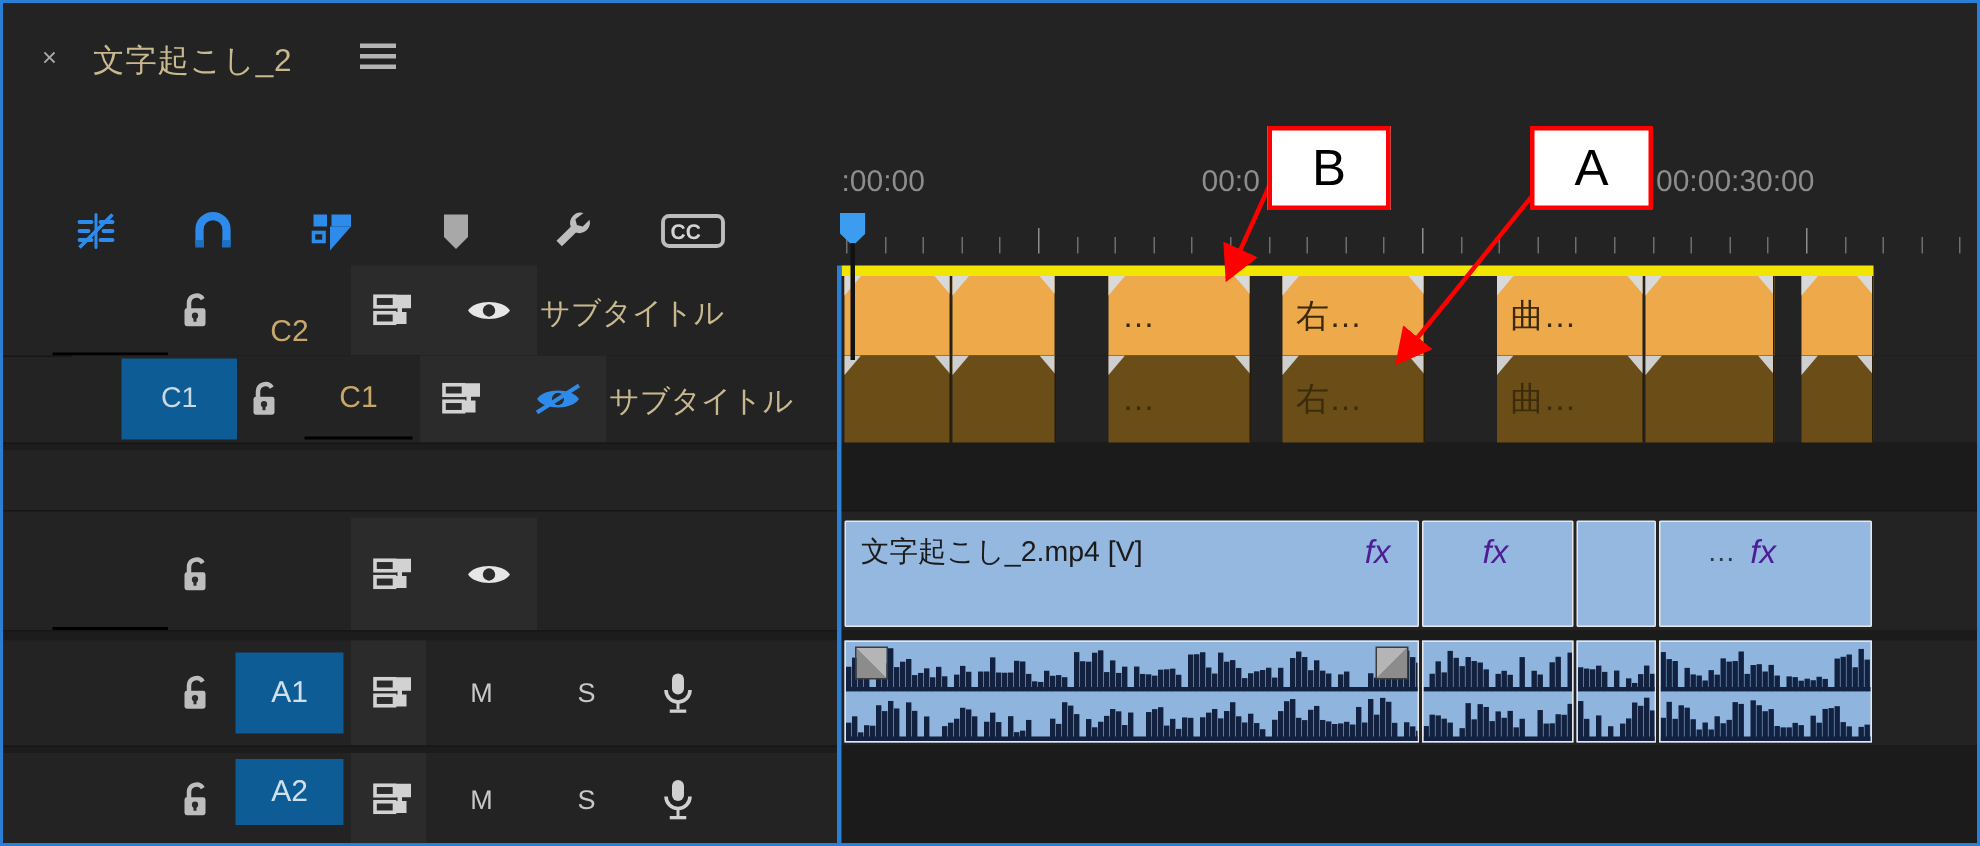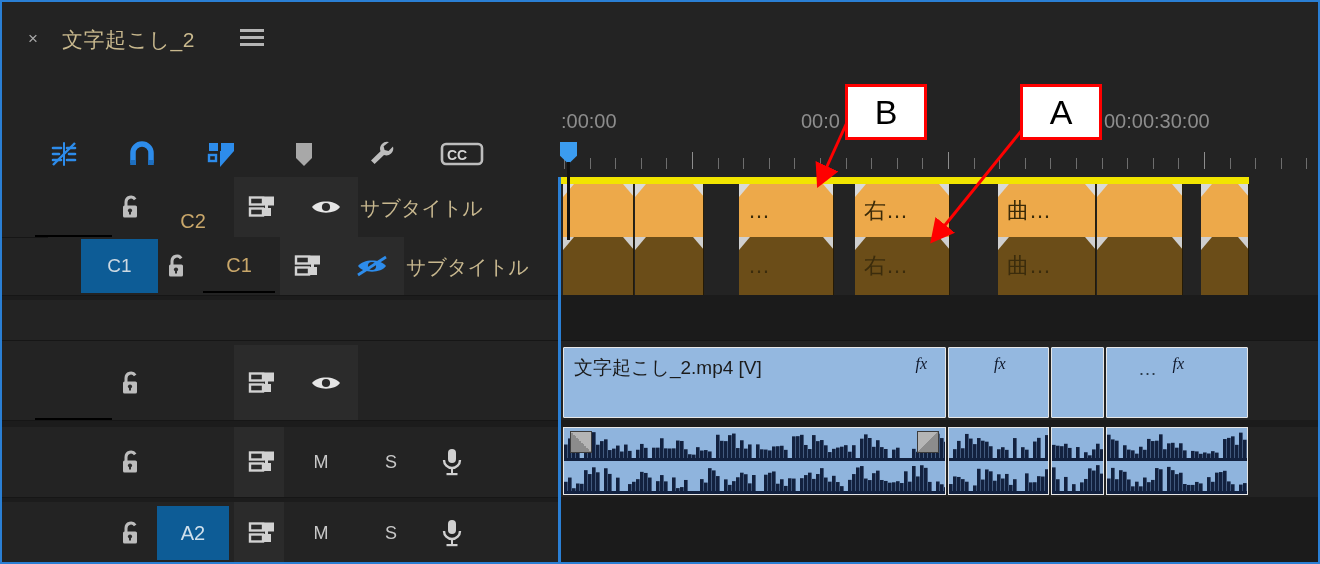--- a/index.html
+++ b/index.html
@@ -144,22 +144,22 @@
 
   .vclip {
     position: absolute; background: #94b8e0;
     border: 1px solid #e7e7e7; border-radius: 1px; overflow: hidden;
   }
   .vclip .name {
     position: absolute; left: 10px; top: 7px; color: #1b1b1b; font-size: 19px;
     white-space: nowrap;
   }
   .vclip .fx {
-    position: absolute; top: 7px; color: #0f172a; font-size: 16px;
-    font-family: Liberation Serif, serif; font-style: italic;
+    position: absolute; top: 7px; color: #4c1d95; font-size: 22px;
+    font-family: Liberation Sans, sans-serif; font-style: italic;
   }
   .vclip .dots { position: absolute; top: 10px; color: #2a3a4a; font-size: 19px; }
 
   .aclip {
     position: absolute; background: #8fb4dd;
     border: 1px solid #e7e7e7; overflow: hidden;
   }
   .wav { position: absolute; left: 0; width: 100%; }
   .fade {
     position: absolute; width: 22px; height: 22px;
@@ -374,20 +374,21 @@
       </div>
       <div class="hdr-sep" style="top: 243px;"></div>
       <div class="trackhdr" style="top: 250px; height: 70px;">
         <div class="hdr-shade" style="left: 232px; top: 0px; width: 50px; height: 70px;"></div>
         <div class="lock" style="top: 21px;"><svg width="26" height="28" viewBox="0 0 26 28">
             <path d="M8 13 V9 a5 5 0 0 1 9.2 -2.6" fill="none" stroke="#bdbdbd" stroke-width="3"></path>
             <rect x="5" y="12.5" width="14" height="12" rx="1.6" fill="#bdbdbd"></rect>
             <circle cx="12" cy="17.5" r="2.1" fill="#2b2b2b"></circle>
             <rect x="11" y="17.5" width="2" height="4" fill="#2b2b2b"></rect>
           </svg></div>
+        <div class="tname on" style="top: 8px; height: 54px;">A1</div>
         <div class="sync" style="top: 15px;">
           <svg width="32" height="26" viewBox="0 0 32 26">
             <rect x="3" y="3.5" width="13" height="7" fill="none" stroke="#d2d2d2" stroke-width="2.4"></rect>
             <rect x="3" y="14.5" width="13" height="7" fill="none" stroke="#d2d2d2" stroke-width="2.4"></rect>
             <rect x="17" y="2.5" width="10" height="9" fill="#d2d2d2"></rect>
             <rect x="17" y="14" width="7" height="8" fill="#d2d2d2"></rect>
             <rect x="18" y="9" width="3" height="8" fill="#d2d2d2"></rect>
           </svg>
         </div>
         <div class="msbox" style="left: 302px; top: 18px;">M</div>
@@ -403,21 +404,21 @@
       </div>
       <div class="hdr-sep" style="top: 320px;"></div>
       <div class="trackhdr" style="top: 325px; height: 62px;">
         <div class="hdr-shade" style="left: 232px; top: 0px; width: 50px; height: 62px;"></div>
         <div class="lock" style="top: 17px;"><svg width="26" height="28" viewBox="0 0 26 28">
             <path d="M8 13 V9 a5 5 0 0 1 9.2 -2.6" fill="none" stroke="#bdbdbd" stroke-width="3"></path>
             <rect x="5" y="12.5" width="14" height="12" rx="1.6" fill="#bdbdbd"></rect>
             <circle cx="12" cy="17.5" r="2.1" fill="#2b2b2b"></circle>
             <rect x="11" y="17.5" width="2" height="4" fill="#2b2b2b"></rect>
           </svg></div>
-        <div class="tname on" style="top: 4px; height: 54px;">A2</div>
+        <div class="tname on" style="top: 4px; height: 44px;">A2</div>
         <div class="sync" style="top: 11px;">
           <svg width="32" height="26" viewBox="0 0 32 26">
             <rect x="3" y="3.5" width="13" height="7" fill="none" stroke="#d2d2d2" stroke-width="2.4"></rect>
             <rect x="3" y="14.5" width="13" height="7" fill="none" stroke="#d2d2d2" stroke-width="2.4"></rect>
             <rect x="17" y="2.5" width="10" height="9" fill="#d2d2d2"></rect>
             <rect x="17" y="14" width="7" height="8" fill="#d2d2d2"></rect>
             <rect x="18" y="9" width="3" height="8" fill="#d2d2d2"></rect>
           </svg>
         </div>
         <div class="msbox" style="left: 302px; top: 14px;">M</div>

